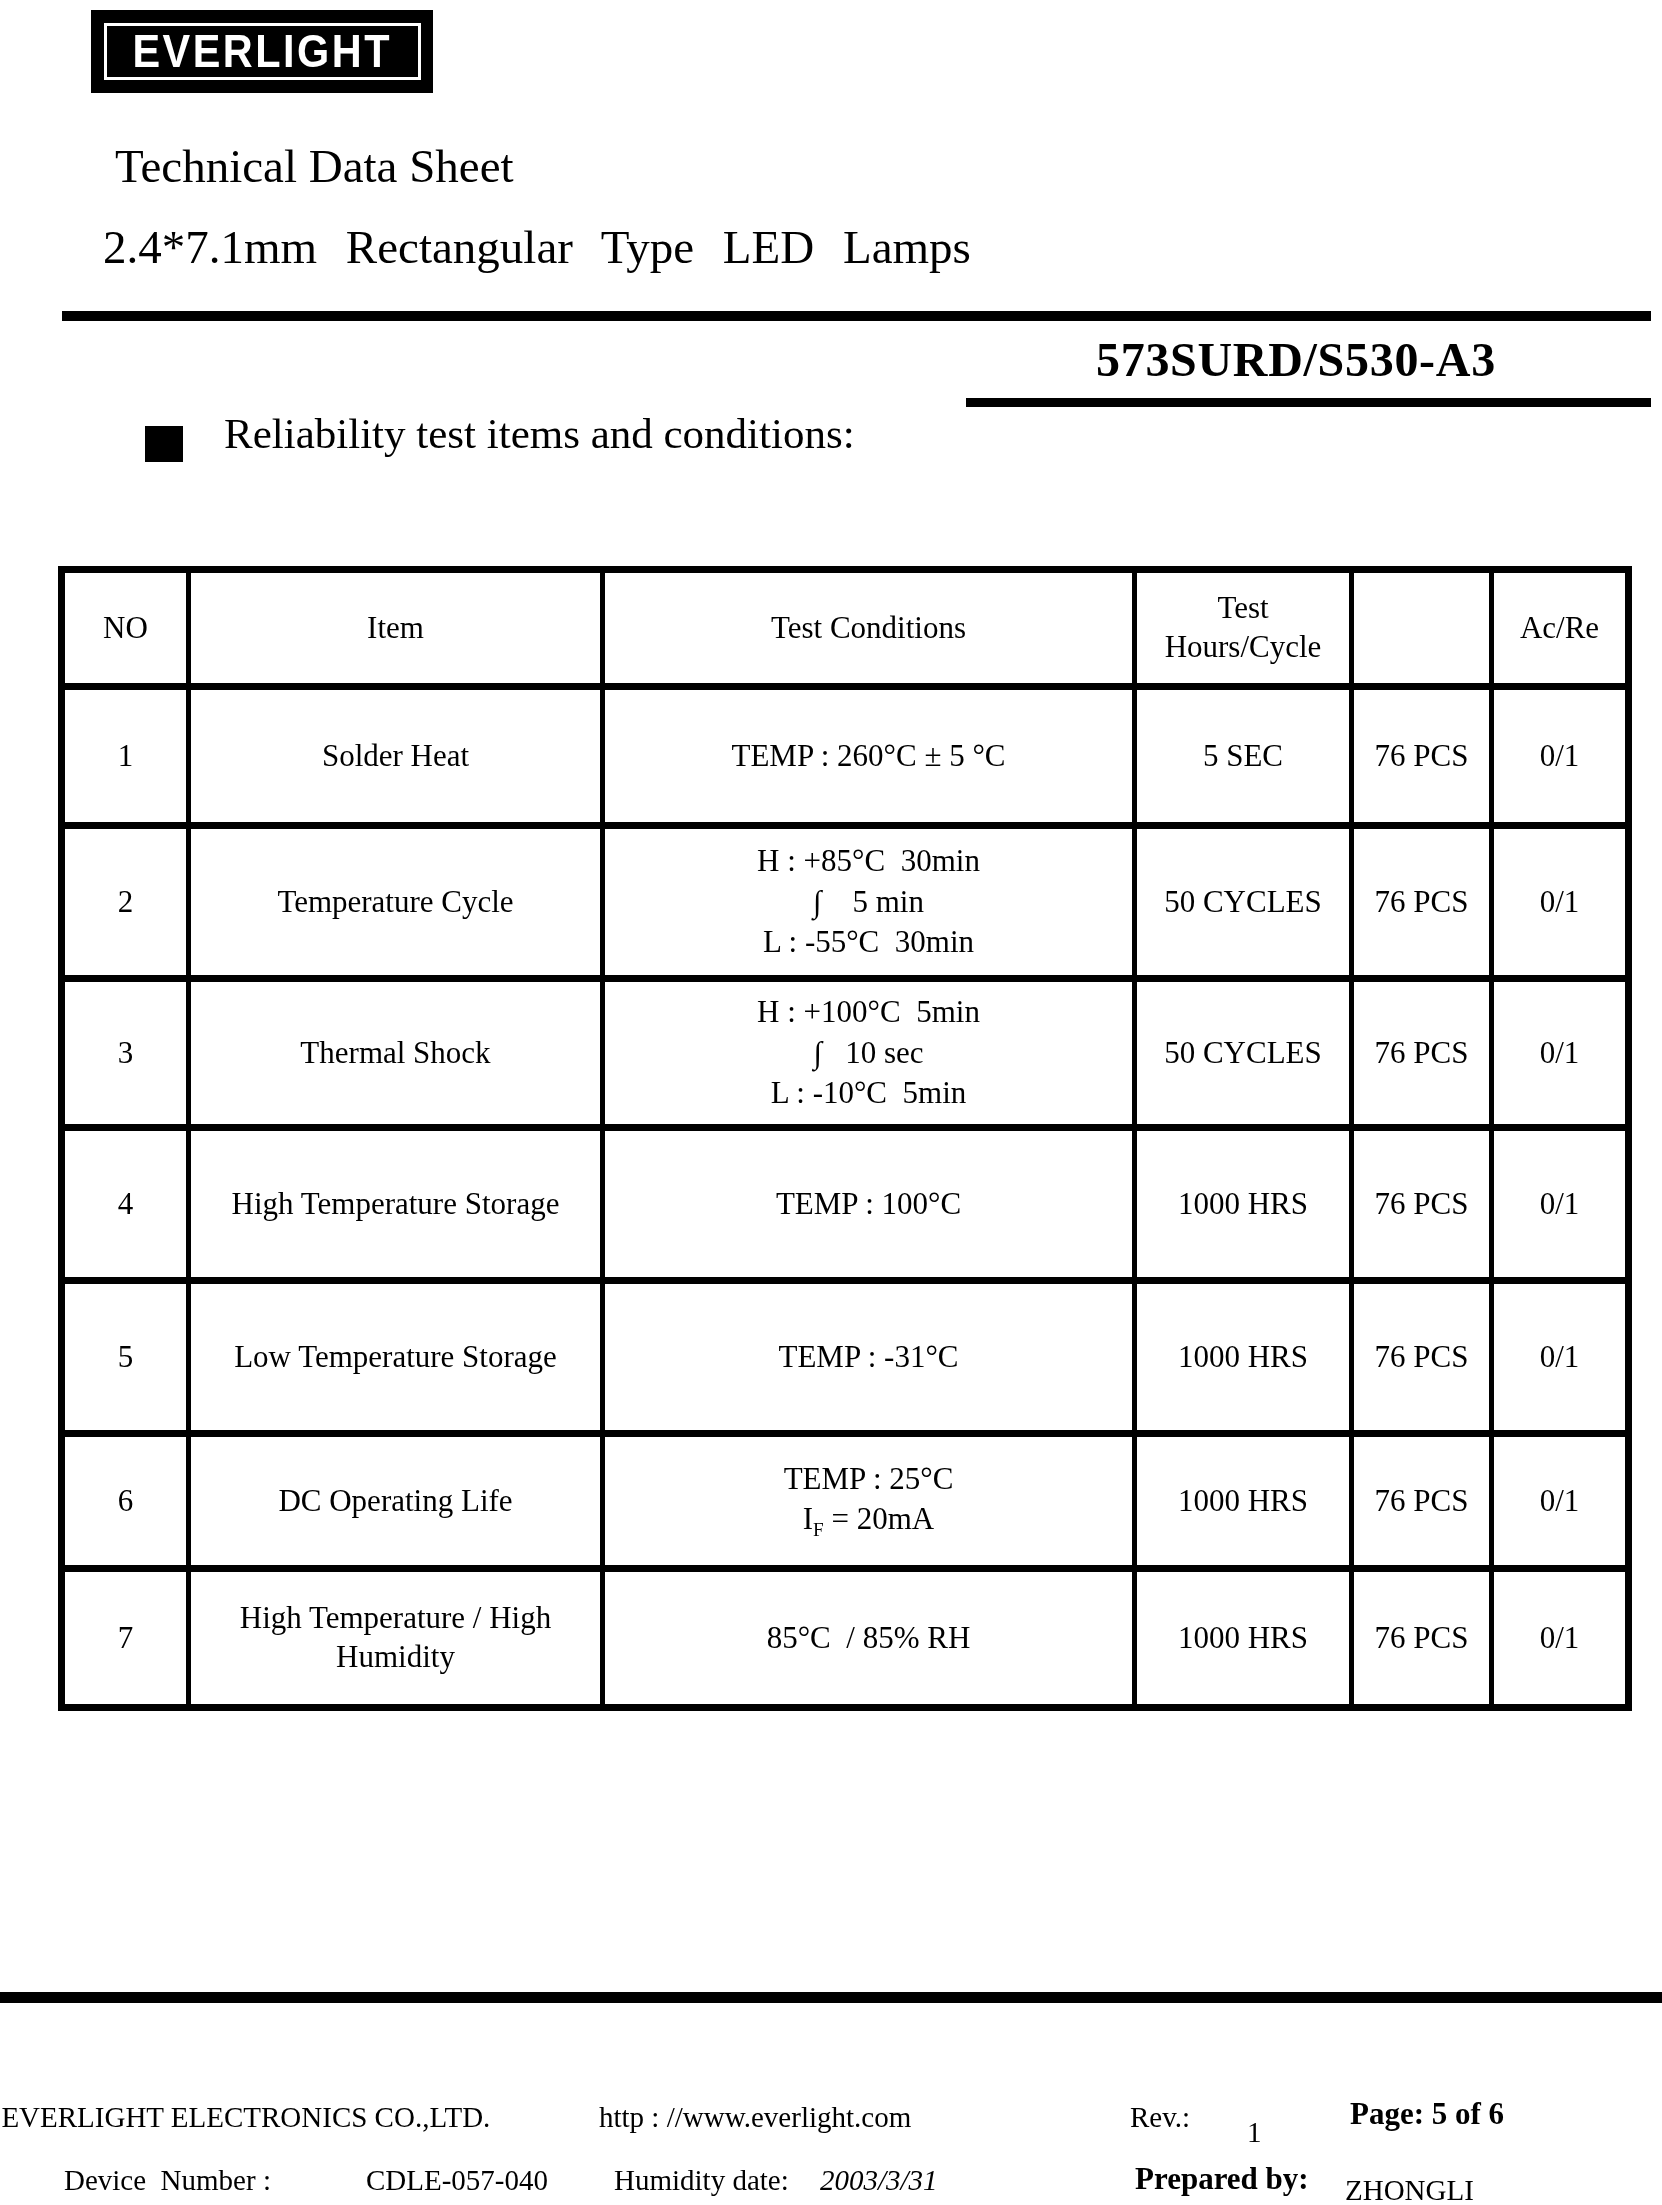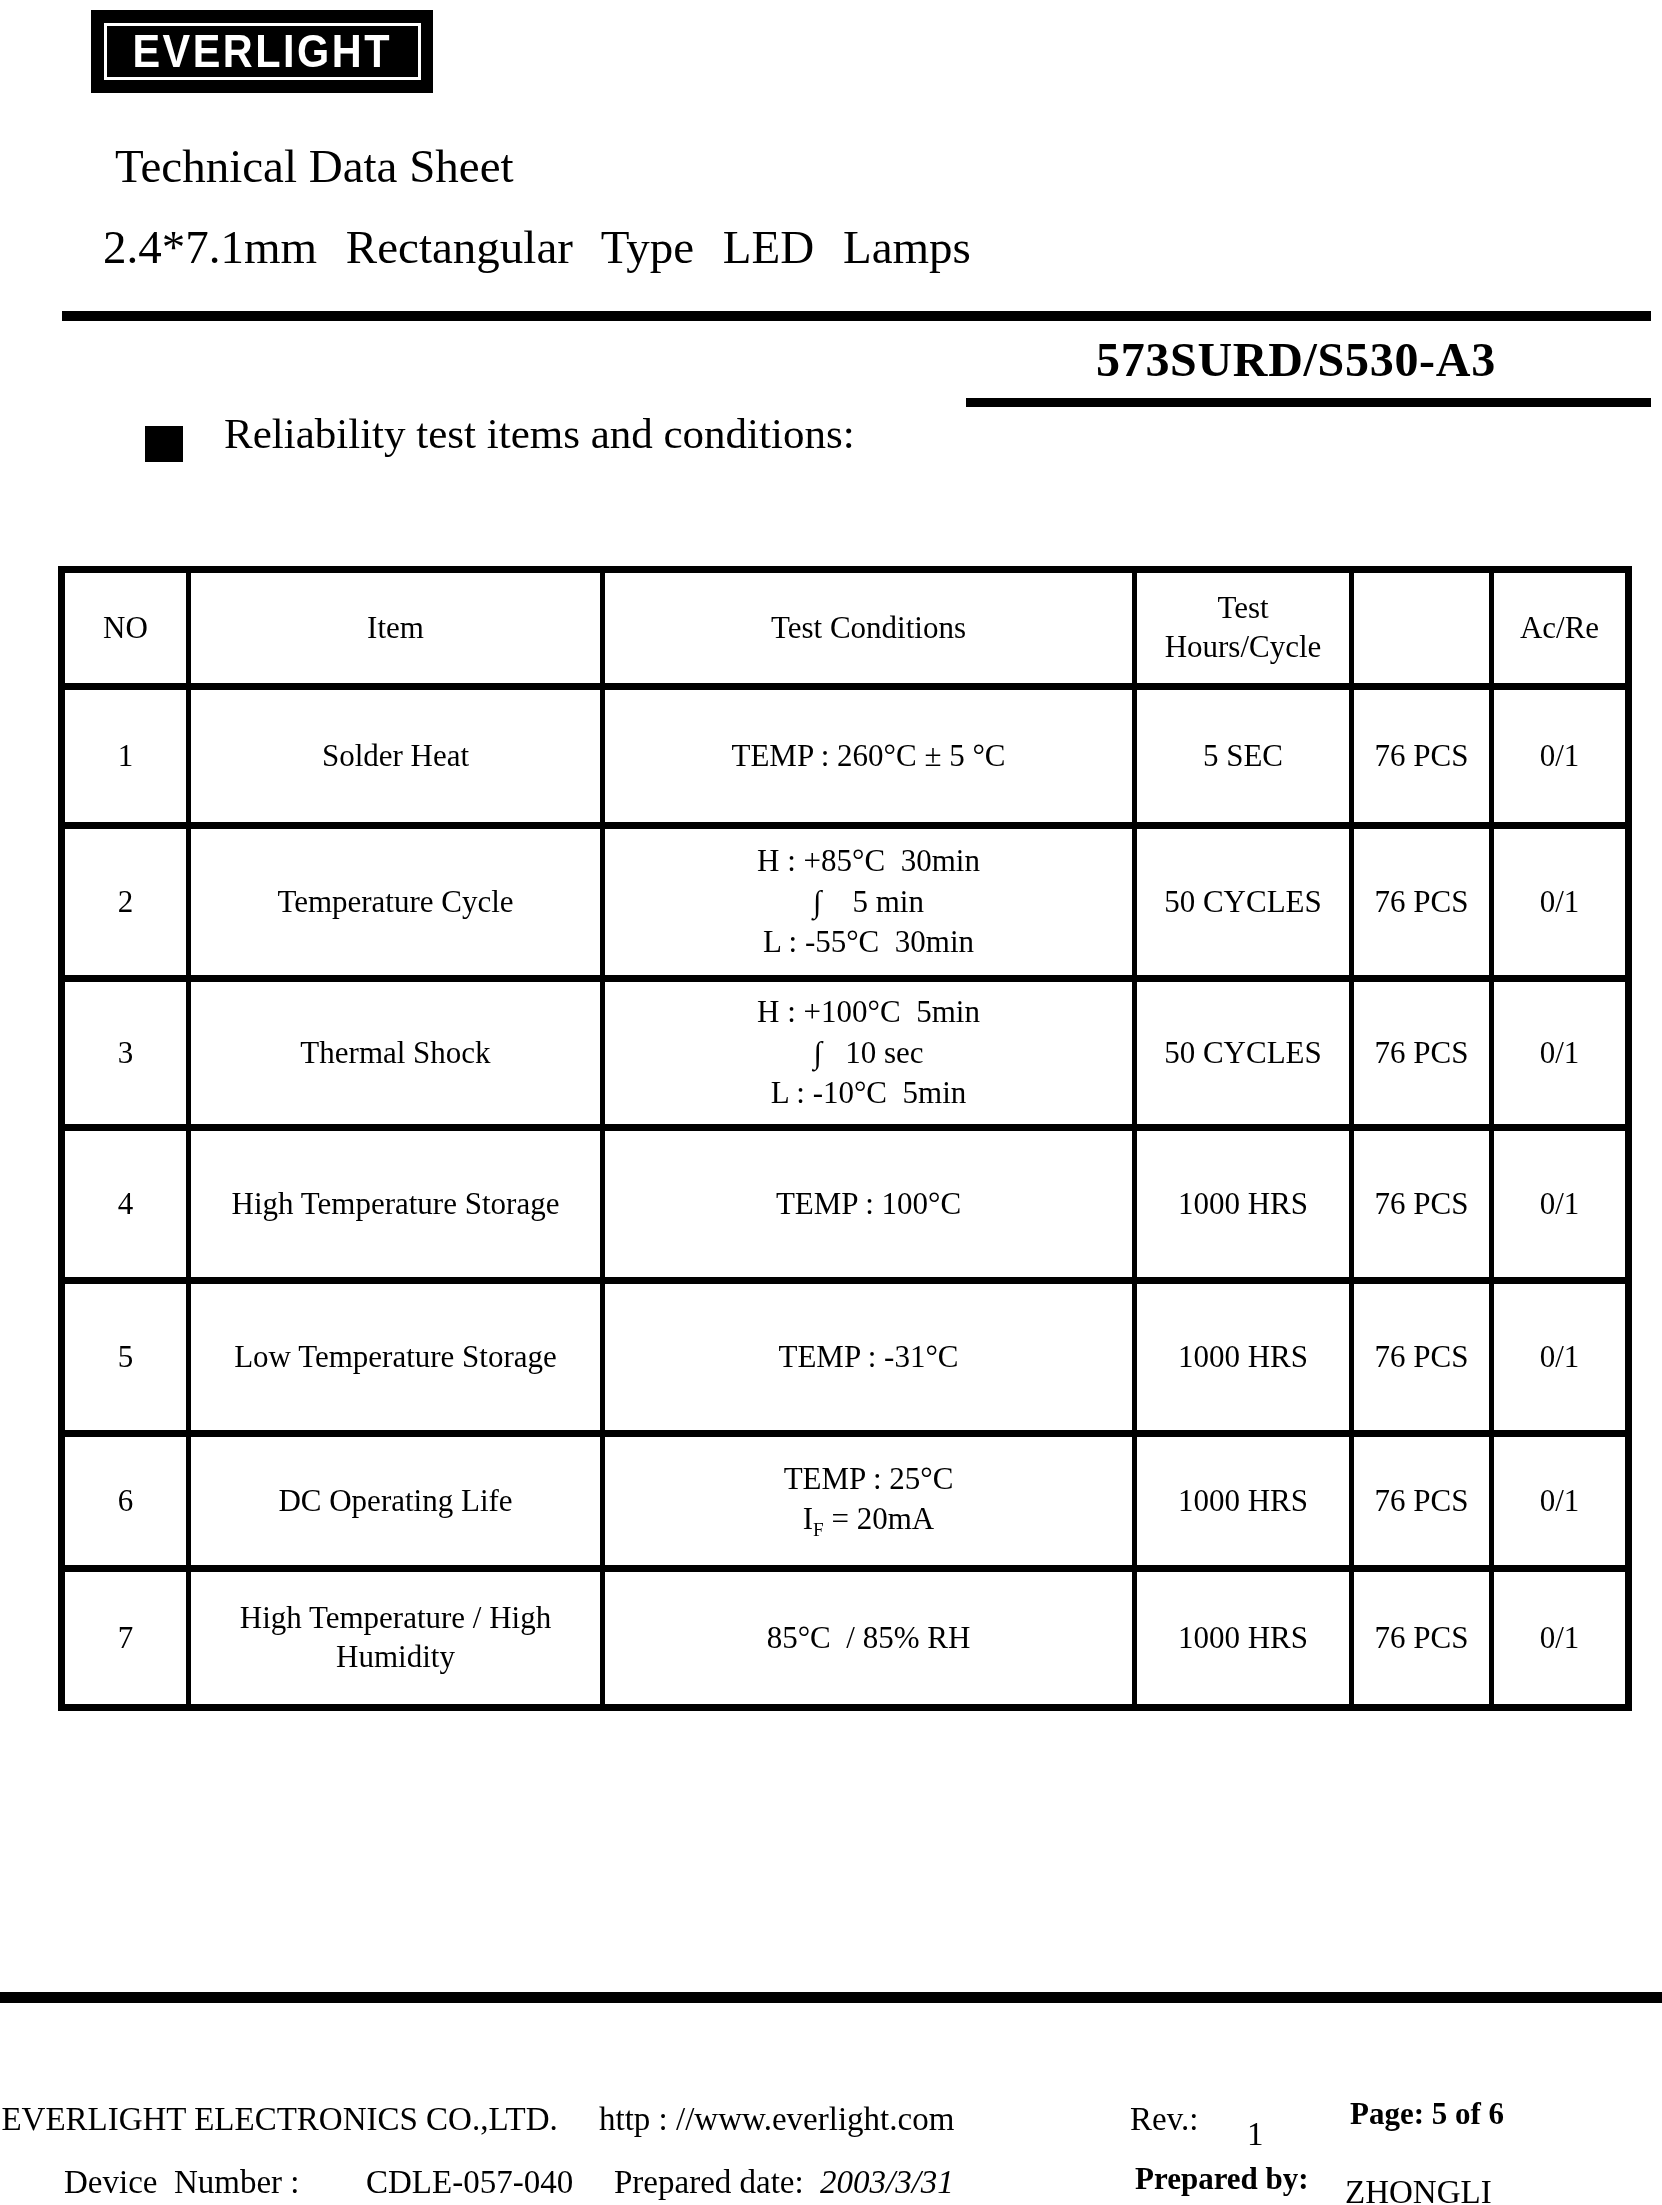--- a/index.html
+++ b/index.html
@@ -37,21 +37,21 @@
     border:5px solid #000;border-top-width:7.1px;border-bottom-width:7.1px;
     text-align:center;vertical-align:middle;padding:0;
     font-size:31px;font-weight:normal;line-height:1.25;
   }
   td.c-item{padding:0 4.3px;line-height:1.5;}
   .cond-line{margin:2px 0;white-space:pre-wrap;}
   sub.subf{font-size:.62em;}
 
   
   .rule-bottom{left:0;top:1992px;width:1663px;height:10.7px;background:#000;}
-  .ft{font-size:33px;white-space:pre;}
+  .ft{font-size:29px;white-space:pre;}
   .ft-company{left:1.4px;top:2101px;}
   .ft-website{left:599px;top:2101px;}
   .ft-rev-label{left:1130px;top:2101px;}
   .ft-rev-value{left:1247px;top:2116px;}
   .ft-page{left:1350px;top:2096px;font-weight:bold;font-size:31px;}
   .ft-dev-label{left:64px;top:2164px;}
   .ft-dev-num{left:366px;top:2164px;}
   .ft-pdate-label{left:614px;top:2164px;}
   .ft-pdate{left:820px;top:2164px;font-style:italic;}
   .ft-pby-label{left:1135px;top:2161px;font-weight:bold;font-size:31px;}
@@ -178,17 +178,17 @@
 </div>
 
 <div class="abs rule-bottom"></div>
 <div class="abs ft ft-company">EVERLIGHT ELECTRONICS CO.,LTD.</div>
 <div class="abs ft ft-website">http : //www.everlight.com</div>
 <div class="abs ft ft-rev-label">Rev.:</div>
 <div class="abs ft ft-rev-value">1</div>
 <div class="abs ft ft-page">Page: 5 of 6</div>
 <div class="abs ft ft-dev-label">Device  Number :</div>
 <div class="abs ft ft-dev-num">CDLE-057-040</div>
-<div class="abs ft ft-pdate-label">Prepared date:</div>
+<div class="abs ft ft-pdate-label">Humidity date:</div>
 <div class="abs ft ft-pdate">2003/3/31</div>
 <div class="abs ft ft-pby-label">Prepared by:</div>
 <div class="abs ft ft-pby">ZHONGLI</div>
 
 
 </body></html>

